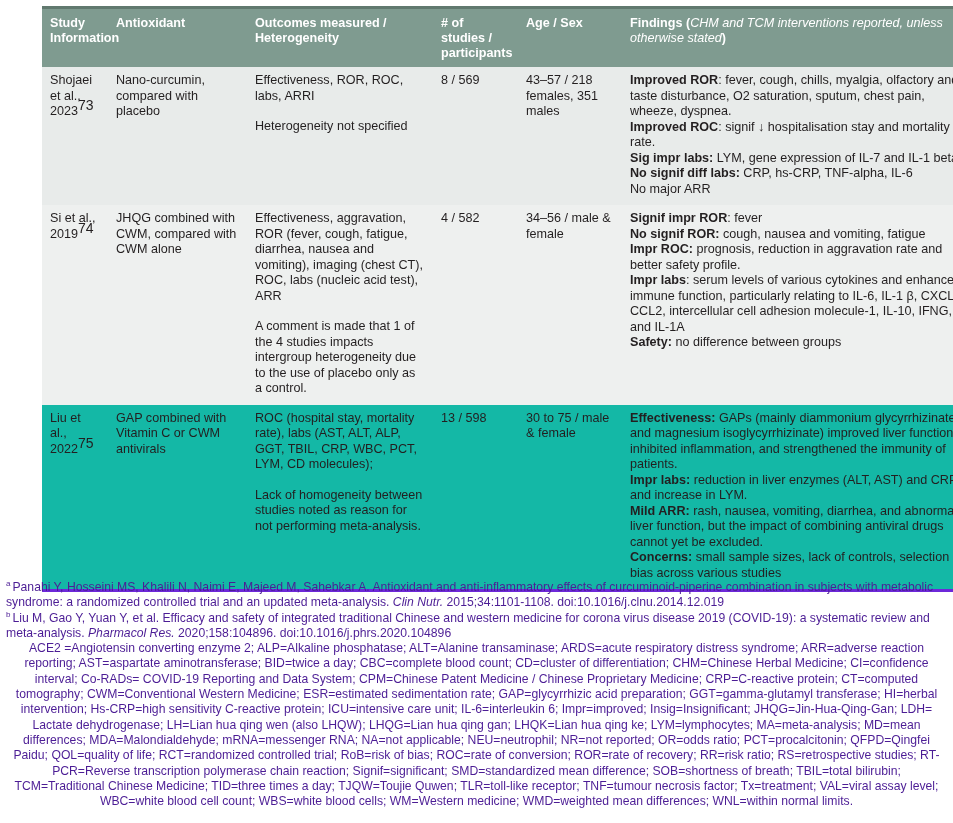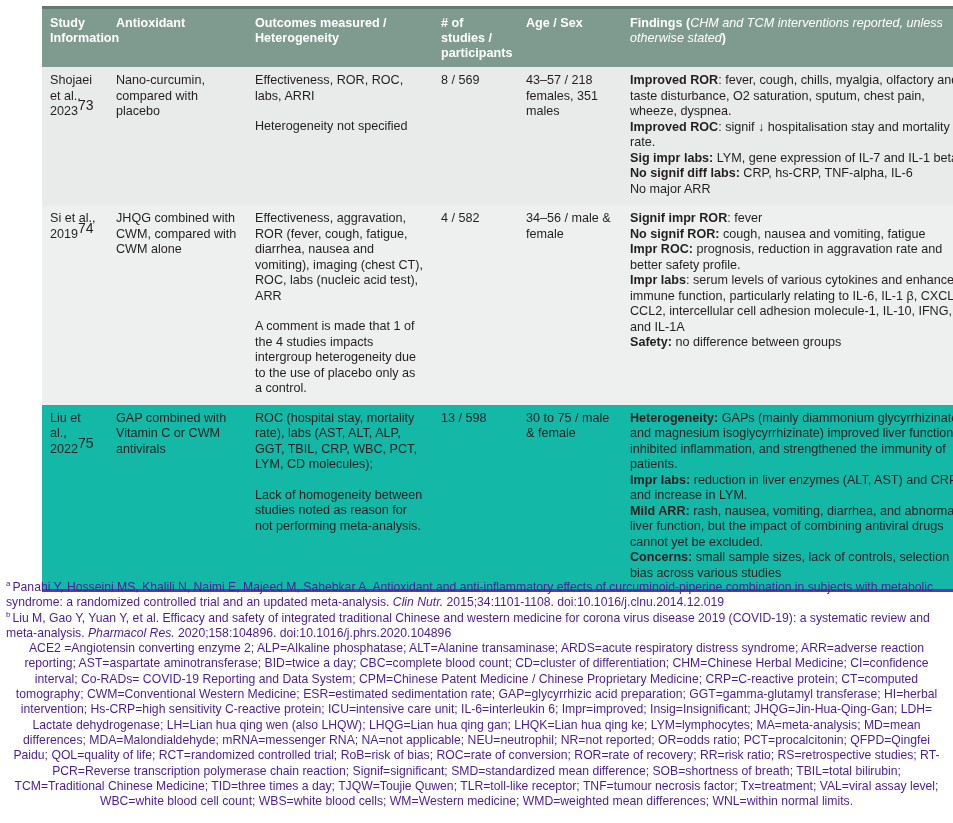--- a/index.html
+++ b/index.html
@@ -105,21 +105,21 @@
     <tr class="row-2">
       <td><span>Liu et al., 2022</span><sup>75</sup></td>
       <td>GAP combined with Vitamin C or CWM antivirals</td>
       <td>
         <p class="para">ROC (hospital stay, mortality rate), labs (AST, ALT, ALP, GGT, TBIL, CRP, WBC, PCT, LYM, CD molecules);</p>
         <p class="para">Lack of homogeneity between studies noted as reason for not performing meta-analysis.</p>
       </td>
       <td>13 / 598</td>
       <td>30 to 75 / male &amp; female</td>
       <td>
-        <p class="finding"><b>Heterogeneity:</b><span> GAPs (mainly diammonium glycyrrhizinate and magnesium isoglycyrrhizinate) improved liver function, inhibited inflammation, and strengthened the immunity of patients.</span></p>
+        <p class="finding"><b>Effectiveness:</b><span> GAPs (mainly diammonium glycyrrhizinate and magnesium isoglycyrrhizinate) improved liver function, inhibited inflammation, and strengthened the immunity of patients.</span></p>
         <p class="finding"><b>Impr labs:</b><span> reduction in liver enzymes (ALT, AST) and CRP and increase in LYM.</span></p>
         <p class="finding"><b>Mild ARR:</b><span> rash, nausea, vomiting, diarrhea, and abnormal liver function, but the impact of combining antiviral drugs cannot yet be excluded.</span></p>
         <p class="finding"><b>Concerns:</b><span> small sample sizes, lack of controls, selection bias across various studies</span></p>
       </td>
     </tr>
   </tbody>
 </table>
 </div>
 
 <div class="notes">

